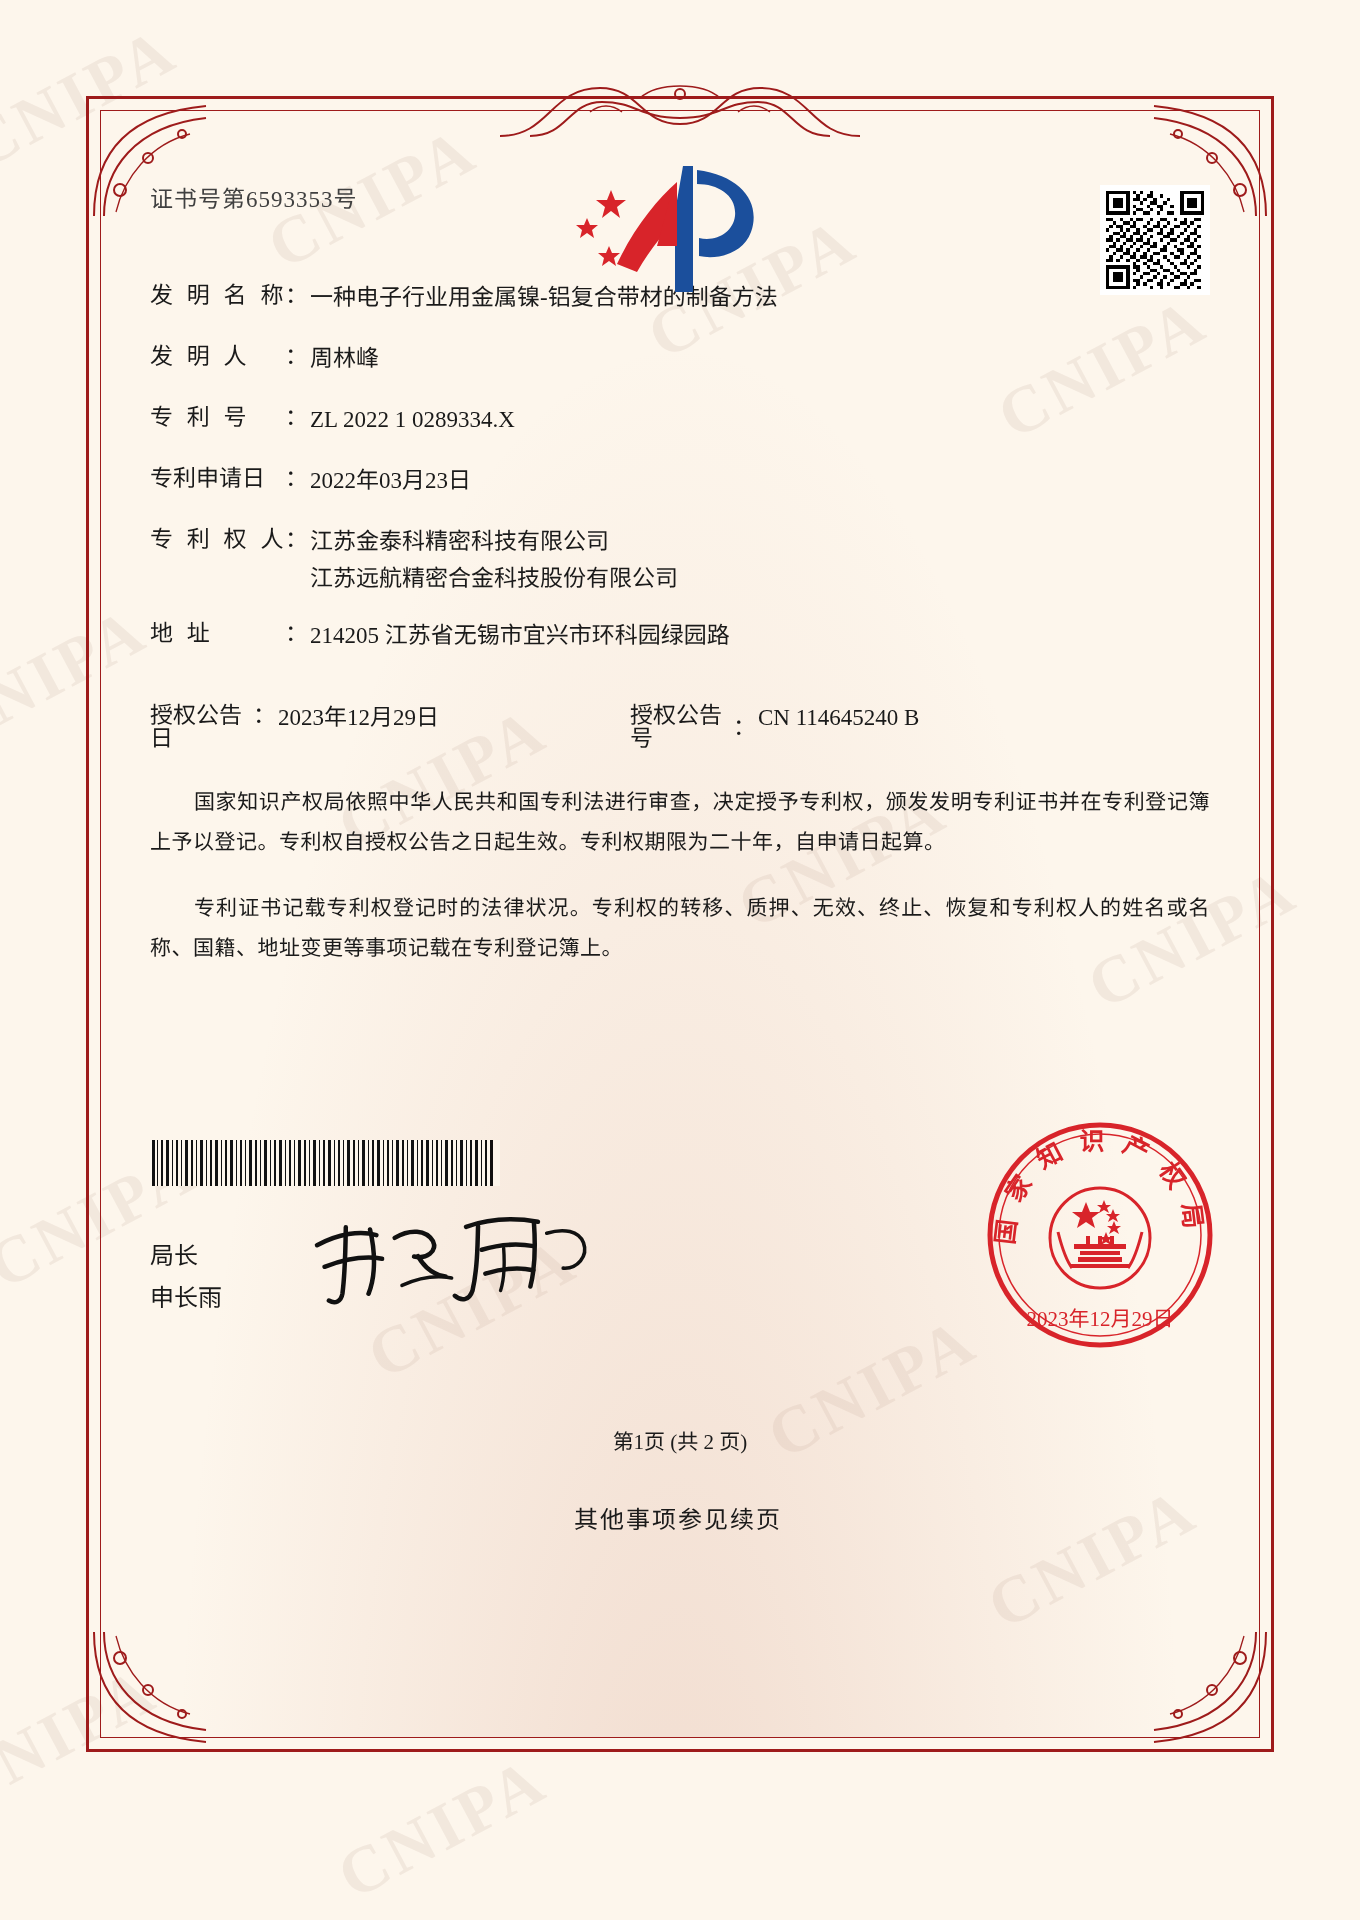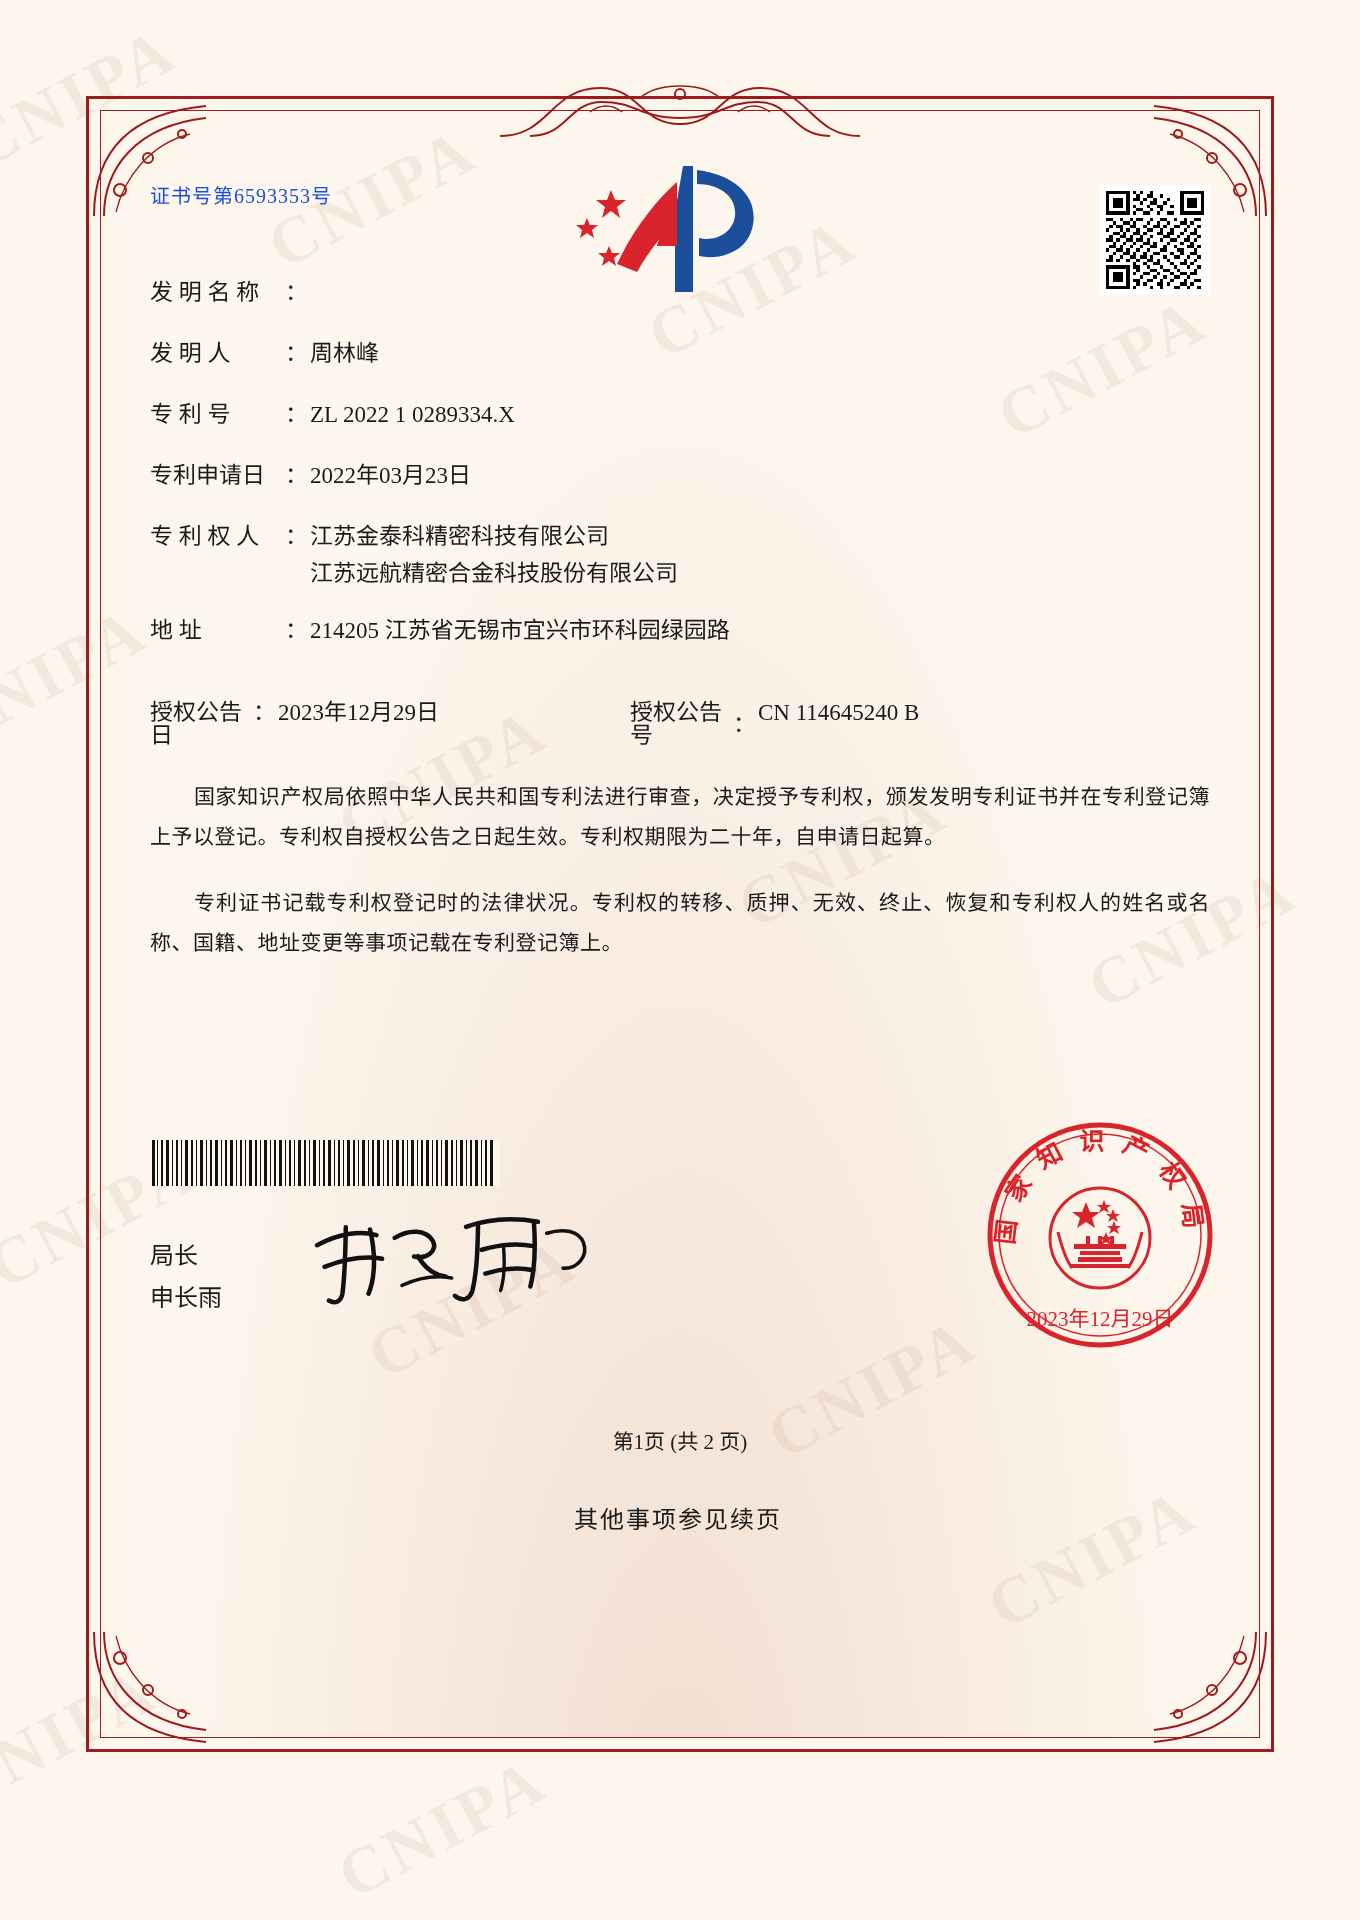--- a/index.html
+++ b/index.html
@@ -53,23 +53,23 @@
   .ornament-corner{position:absolute;width:120px;height:120px;z-index:3;}
   .oc-tl{left:90px;top:100px;}
   .oc-tr{right:90px;top:100px;transform:scaleX(-1);}
   .oc-bl{left:90px;bottom:172px;transform:scaleY(-1);}
   .oc-br{right:90px;bottom:172px;transform:scale(-1,-1);}
 
   
   .content{position:absolute;left:150px;right:150px;top:180px;z-index:4;}
 
   .cert-no{
-    font-size:20px;
+    font-size:23px;
     letter-spacing:1px;
-    color:#1d4ed8;
+    color:#404040;
   }
 
   .logo-wrap{
     position:absolute;
     left:50%;transform:translateX(-50%);
     top:160px;
     width:230px;height:140px;
     z-index:5;
   }
 
@@ -96,21 +96,21 @@
 
   .fields{margin-top:72px;font-size:23px;line-height:1;}
   .row{display:flex;align-items:flex-start;margin-bottom:38px;}
   .lbl{
     width:160px;
     flex:0 0 160px;
     display:flex;
     justify-content:space-between;
     font-size:23px;
   }
-  .lbl span{display:inline-block;}
+  .lbl span{display:inline-block;font-family:Liberation Mono, monospace;}
   .colon{margin:0 2px 0 0;}
   .val{font-size:23px;}
   .val .sub{display:block;margin-top:14px;}
 
   .row-two{display:flex;align-items:flex-start;margin-bottom:30px;}
   .cell-left{display:flex;width:480px;flex:0 0 480px;}
   .cell-left .lbl{width:128px;flex:0 0 128px;}
   .cell-right{display:flex;}
   .cell-right .lbl{width:128px;flex:0 0 128px;align-items:center;}
 
@@ -475,20 +475,21 @@
     <div class="cert-no">证书号第6593353号</div>
 
 
     <div class="fields">
 
       <div class="row">
         <div class="lbl">
           <span>发 明 名 称</span>
             <span class="colon">：</span>
         </div>
+        <div class="val">一种电子行业用金属镍-铝复合带材的制备方法</div>
       </div>
 
       <div class="row">
         <div class="lbl">
           <span>发 明 人</span>
             <span class="colon">：</span>
         </div>
         <div class="val">周林峰</div>
       </div>
 

